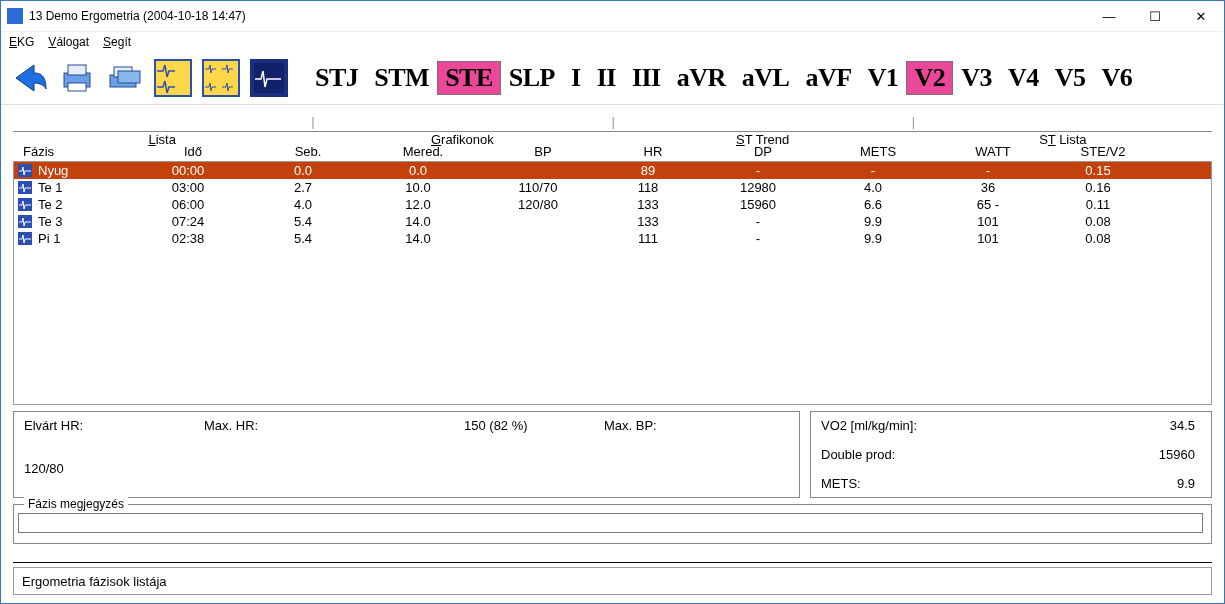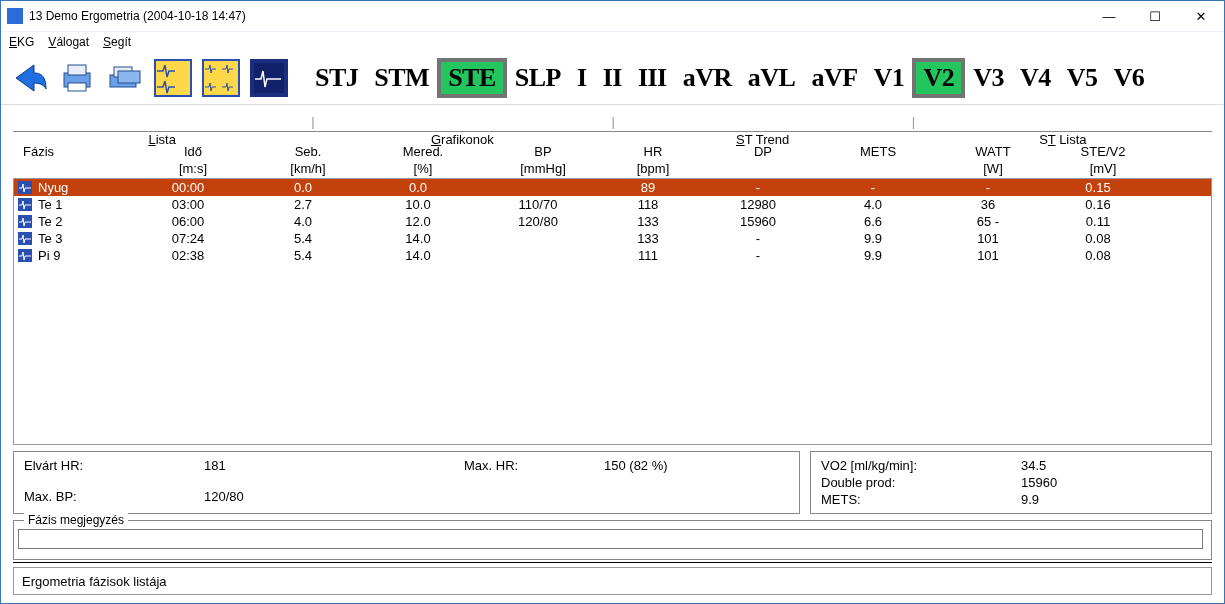--- a/index.html
+++ b/index.html
@@ -9,21 +9,21 @@
 .titlebar-title{font-size:12px}
 .wicon{width:16px;height:16px;background:#2b6cd8;display:inline-block}
 .winbtns{display:flex}
 .winbtn{width:46px;height:30px;display:flex;align-items:center;justify-content:center;font-family:Arial;font-size:13px}
 .menubar{height:20px;display:flex;align-items:center;gap:14px;padding:0 8px;font-size:12px}
 .menubar span u{text-decoration:underline}
 .toolbar{height:52px;display:flex;align-items:center;padding:0 8px;gap:0;border-bottom:1px solid #ddd}
 .tbicon{width:40px;height:44px;margin-right:8px;display:flex;align-items:center;justify-content:center}
 .tstrip{display:flex;align-items:center;font-family:Georgia,'Nimbus Roman','Times New Roman',serif;font-weight:bold;font-size:26px;letter-spacing:-0.5px}
 .ttab{padding:1px 7px;border:1px solid transparent;cursor:default}
-.ttab.sel{border:4px solid #737373;background:#22c55e}
+.ttab.sel{border:1px solid #737373;background:#ec4899}
 .content{flex:1;padding:6px 8px 4px 8px;display:flex;flex-direction:column}
 .viewtabs{display:flex;align-items:center;font-size:13px;height:20px;border-bottom:1px solid #888;margin:0 4px}
 .viewtabs .vt{flex:1;text-align:center;position:relative;top:18px}
 .viewtabs .sep{width:2px;color:#999}
 .hdr-row{display:flex;padding:2px 2px 0 14px;font-size:13px}
 .hdr-row>div{text-align:center}
 .hdr-row .l{text-align:left}
 .gridwrap{flex:1;border:1px solid #999;margin:2px 4px 6px 4px;background:#fff;overflow:hidden}
 .gridbody{font-size:13px}
 .grow{display:flex;align-items:center;height:17px;padding:0 6px 0 4px}
@@ -36,23 +36,23 @@
 .c-mer{width:120px;text-align:center}
 .c-bp{width:120px;text-align:center}
 .c-hr{width:100px;text-align:center}
 .c-dp{width:120px;text-align:center}
 .c-mets{width:110px;text-align:center}
 .c-watt{width:120px;text-align:center}
 .c-ste{width:100px;text-align:center}
 .statsrow{display:flex;gap:10px;margin:0 4px 6px 4px}
 .statsbox{border:1px solid #888;padding:6px 10px;font-size:13px}
 .statsbox.left{flex:1;display:grid;grid-template-columns:180px 260px 140px auto;row-gap:12px}
-.statsbox.right{width:380px;display:grid;grid-template-columns:200px auto;row-gap:2px}
-.statsbox .rv{padding-right:6px}
-.fzbox{border:1px solid #888;margin:0 4px 0 4px;padding:8px 8px 10px 4px;position:relative}
+.statsbox.right{width:380px;display:grid;grid-template-columns:200px auto;row-gap:14px}
+.statsbox .rv{text-align:right;padding-right:6px}
+.fzbox{border:1px solid #888;margin:0 4px 16px 4px;padding:8px 8px 10px 4px;position:relative}
 .fzlegend{position:absolute;top:-8px;left:10px;background:#fff;padding:0 4px;font-size:12px}
 .fzinput{width:100%;height:20px;border:1px solid #7a7a7a;box-sizing:border-box;background:#fff}
 .statusbar{height:26px;border:1px solid #999;margin:0 4px 4px 4px;display:flex;align-items:center;padding:0 8px;font-size:13px}
 hr.sepline{border:none;border-top:1px solid #000;margin:2px 4px 4px 4px}
 </style>
 </head>
 <body>
 
 <div class="window">
   <div class="titlebar">
@@ -155,32 +155,20 @@
       <div class="c-ido">Idő</div>
       <div class="c-seb">Seb.</div>
       <div class="c-mer">Mered.</div>
       <div class="c-bp">BP</div>
       <div class="c-hr">HR</div>
       <div class="c-dp">DP</div>
       <div class="c-mets">METS</div>
       <div class="c-watt">WATT</div>
       <div class="c-ste">STE/V2</div>
     </div>
-    <div class="hdr-row">
-      <div class="col-ph"></div>
-      <div class="c-ido">[m:s]</div>
-      <div class="c-seb">[km/h]</div>
-      <div class="c-mer">[%]</div>
-      <div class="c-bp">[mmHg]</div>
-      <div class="c-hr">[bpm]</div>
-      <div class="c-dp"></div>
-      <div class="c-mets"></div>
-      <div class="c-watt">[W]</div>
-      <div class="c-ste">[mV]</div>
-    </div>
 
     <div class="gridwrap">
       <div class="gridbody" id="gridbody">
           <div class="grow sel">
             <div class="col-ph">
               <span class="phicon">
                 <svg width="14" height="13">
                   <rect width="14" height="13" fill="#2a4fb0"></rect>
                   <path d="M1 7 h3 l1 -4 l1 8 l1 -4 h6" stroke="#fff" fill="none" stroke-width="1"></path>
                 </svg>
@@ -258,39 +246,38 @@
             <div class="c-ste">0.08</div>
           </div>
           <div class="grow">
             <div class="col-ph">
               <span class="phicon">
                 <svg width="14" height="13">
                   <rect width="14" height="13" fill="#2a4fb0"></rect>
                   <path d="M1 7 h3 l1 -4 l1 8 l1 -4 h6" stroke="#fff" fill="none" stroke-width="1"></path>
                 </svg>
               </span>
-              <span>Pi 9</span>
+              <span>Pi 1</span>
             </div>
             <div class="c-ido">02:38</div>
             <div class="c-seb">5.4</div>
             <div class="c-mer">14.0</div>
             <div class="c-bp"></div>
             <div class="c-hr">111</div>
             <div class="c-dp">-</div>
             <div class="c-mets">9.9</div>
             <div class="c-watt">101</div>
             <div class="c-ste">0.08</div>
           </div>
         </div>
     </div>
 
     <div class="statsrow">
       <div class="statsbox left">
         <div>Elvárt HR:</div>
-        <div>181</div>
         <div>Max. HR:</div>
         <div>150 (82 %)</div>
         <div>Max. BP:</div>
         <div>120/80</div>
         <div></div>
           <div></div>
       </div>
       <div class="statsbox right">
         <div>VO2 [ml/kg/min]:</div>
         <div class="rv">34.5</div>

